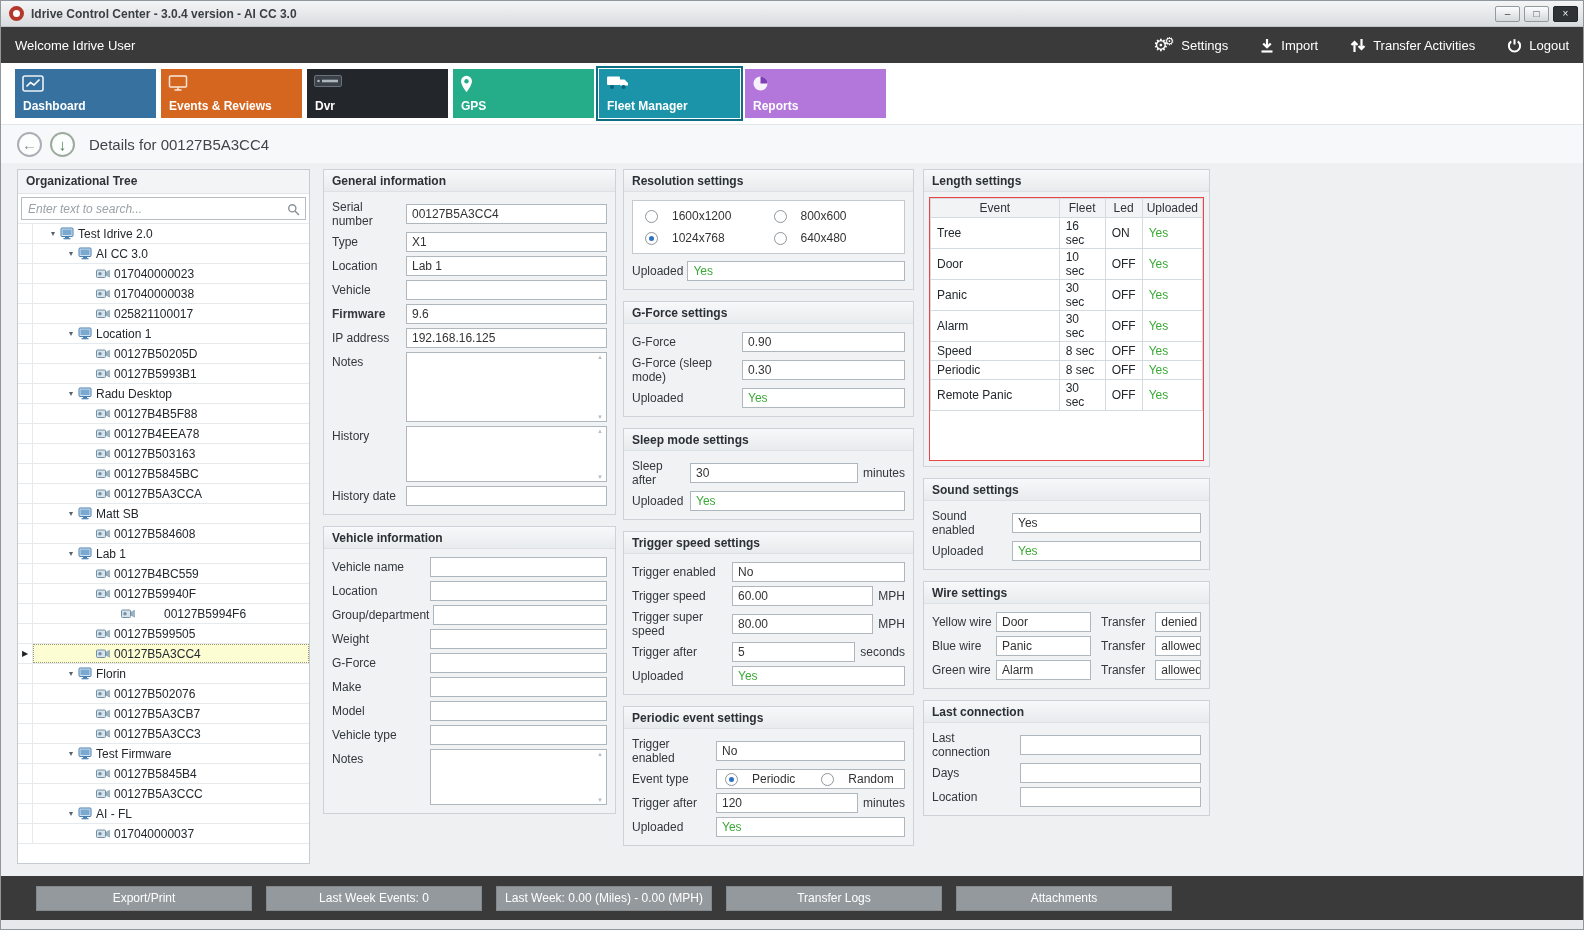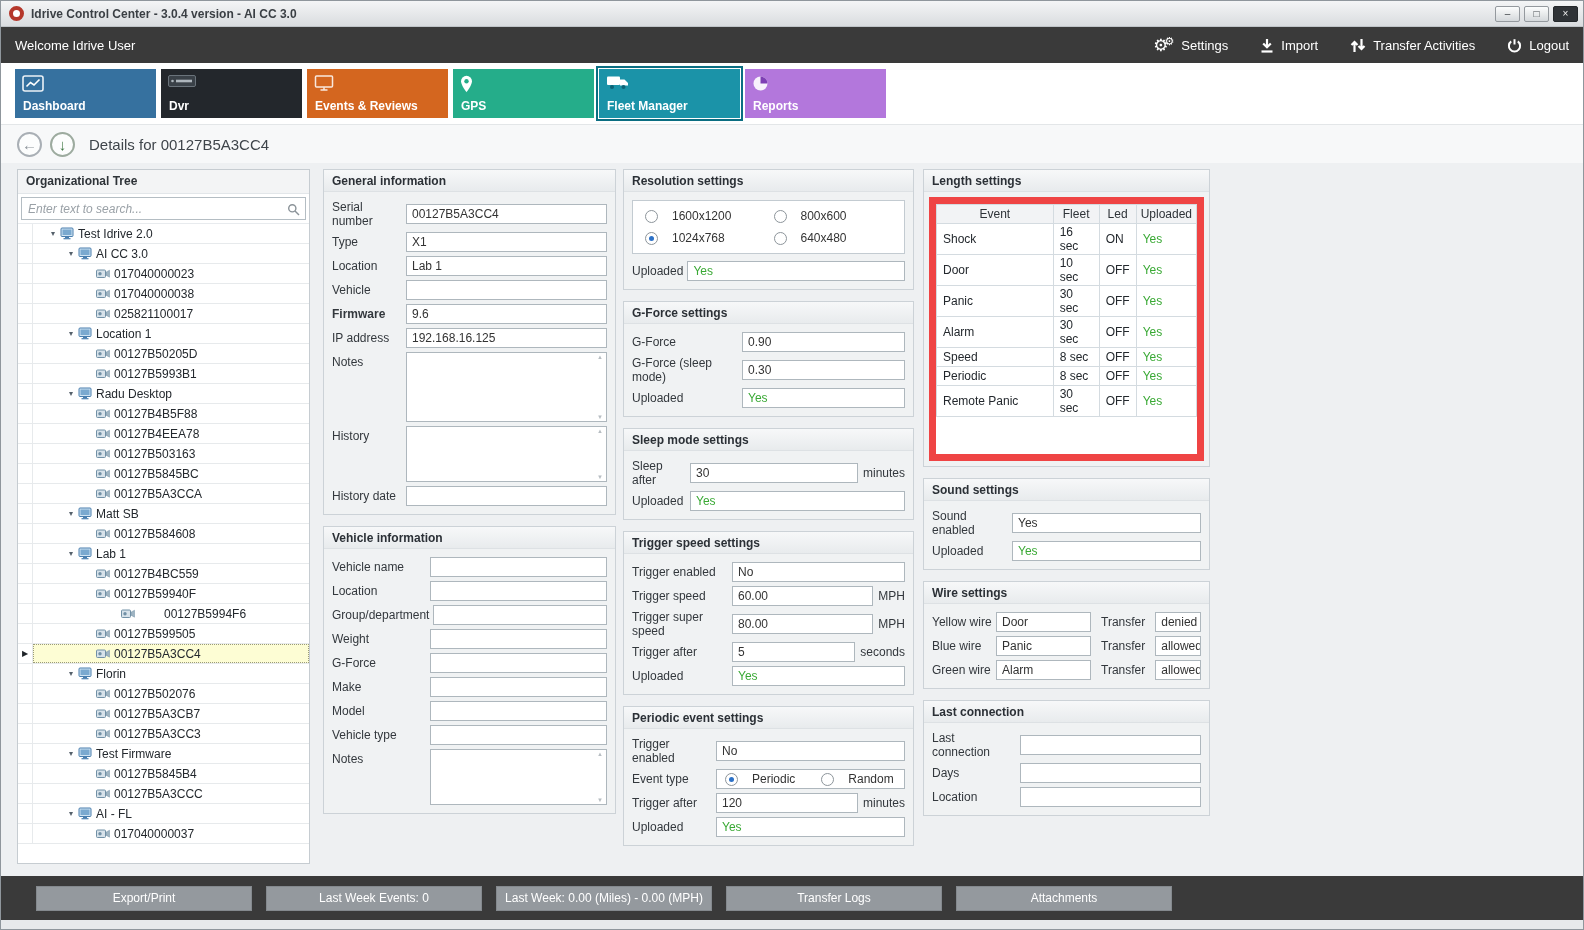--- a/index.html
+++ b/index.html
@@ -76,21 +76,21 @@
 
   
   .radio-box{display:grid;grid-template-columns:1fr 1fr;gap:8px 10px;background:#fff;border:1px solid #c3cbd1;padding:8px 12px;margin-bottom:7px;}
   .radio{display:inline-flex;align-items:center;gap:14px;cursor:pointer;}
   .radio .dot{width:13px;height:13px;border-radius:50%;border:1px solid #8d959b;background:#fff;position:relative;flex:0 0 13px;}
   .radio.checked .dot::after{content:"";position:absolute;left:3px;top:3px;right:3px;bottom:3px;border-radius:50%;background:#2c71c7;}
   .radio-inline{flex:1;display:flex;gap:26px;background:#fff;border:1px solid #aeb7bd;height:20px;align-items:center;padding:0 8px;}
 
   
   .length-group{display:flex;flex-direction:column;}
-  .table-wrap{flex:1;margin:5px;background:#fff;border:7px solid #ef4444;overflow:hidden;}
+  .table-wrap{flex:1;margin:5px;background:#fff;border:1px solid #ef4444;overflow:hidden;}
   table.ltable{width:100%;border-collapse:collapse;}
   .ltable th{background:#f2f3f5;font-weight:normal;color:#2e3338;text-align:center;border:1px solid #d4dbe0;padding:2px 4px;height:19px;}
   .ltable td{border:1px solid #d4dbe0;padding:1px 6px;height:19px;background:#fff;color:#23282d;}
   .ltable td.green{color:var(--green,#3aa935);}
 
   
   .footer{flex:0 0 44px;background:#3a3a3a;display:flex;align-items:center;padding:0 20px 0 35px;gap:14px;}
   .footer-btn{width:216px;height:25px;background:#94999e;border:1px solid #84898e;color:#fff;text-align:center;line-height:23px;cursor:pointer;flex:0 0 auto;white-space:nowrap;overflow:hidden;}
   .bottom-strip{flex:0 0 9px;background:#e7e9eb;}
 </style>
@@ -153,38 +153,38 @@
   <div class="tabbar">
       <div class="tab" style="background: rgb(54, 113, 159);">
         <span class="tab-icon icon">
           <svg width="22" height="17" viewBox="0 0 22 17">
             <rect x="1" y="1" width="20" height="15" rx="2" fill="none" stroke="rgba(255,255,255,0.9)" stroke-width="1.6"></rect>
             <path d="M4.5 11.5l4-4 3.5 2.5 5.5-5.5" fill="none" stroke="#fff" stroke-width="1.6"></path>
           </svg>
         </span>
         <span class="tab-label">Dashboard</span>
       </div>
+      <div class="tab" style="background: rgb(212, 102, 31);">
+        <span class="tab-icon icon">
+          <svg width="20" height="16" viewBox="0 0 20 16">
+            <rect x="1.5" y="1" width="17" height="11" rx="1" fill="none" stroke="rgba(255,255,255,0.85)" stroke-width="1.5"></rect>
+            <path d="M6.5 15h7M10 12.5V15" stroke="rgba(255,255,255,0.85)" stroke-width="1.5"></path>
+          </svg>
+        </span>
+        <span class="tab-label">Events &amp; Reviews</span>
+      </div>
       <div class="tab" style="background: rgb(35, 39, 44);">
         <span class="tab-icon icon">
           <svg width="28" height="12" viewBox="0 0 28 12">
             <rect x="0.5" y="0.5" width="27" height="11" rx="1.5" fill="#3a4148" stroke="#6a737b"></rect>
             <circle cx="4.5" cy="6" r="1.3" fill="#aeb6bd"></circle>
             <rect x="8" y="4.7" width="16" height="2.6" fill="#aeb6bd"></rect>
           </svg>
         </span>
         <span class="tab-label">Dvr</span>
-      </div>
-      <div class="tab" style="background: rgb(212, 102, 31);">
-        <span class="tab-icon icon">
-          <svg width="20" height="16" viewBox="0 0 20 16">
-            <rect x="1.5" y="1" width="17" height="11" rx="1" fill="none" stroke="rgba(255,255,255,0.85)" stroke-width="1.5"></rect>
-            <path d="M6.5 15h7M10 12.5V15" stroke="rgba(255,255,255,0.85)" stroke-width="1.5"></path>
-          </svg>
-        </span>
-        <span class="tab-label">Events &amp; Reviews</span>
       </div>
       <div class="tab" style="background: rgb(37, 173, 138);">
         <span class="tab-icon icon">
           <svg width="13" height="18" viewBox="0 0 13 18">
             <path d="M6.5 17.2C6.5 17.2 1 10.2 1 6.3A5.5 5.5 0 0 1 12 6.3c0 3.9-5.5 10.9-5.5 10.9z" fill="#fff"></path>
             <circle cx="6.5" cy="6.2" r="2.2" fill="#25ad8a"></circle>
           </svg>
         </span>
         <span class="tab-label">GPS</span>
       </div>
@@ -901,21 +901,21 @@
               <thead>
                 <tr>
                   <th>Event</th>
                   <th>Fleet</th>
                   <th>Led</th>
                   <th>Uploaded</th>
                 </tr>
               </thead>
               <tbody>
                 <tr>
-                  <td>Shock</td>
+                  <td>Tree</td>
                   <td>16 sec</td>
                   <td>ON</td>
                   <td class="green">Yes</td>
                 </tr>
                 <tr>
                   <td>Door</td>
                   <td>10 sec</td>
                   <td>OFF</td>
                   <td class="green">Yes</td>
                 </tr>

